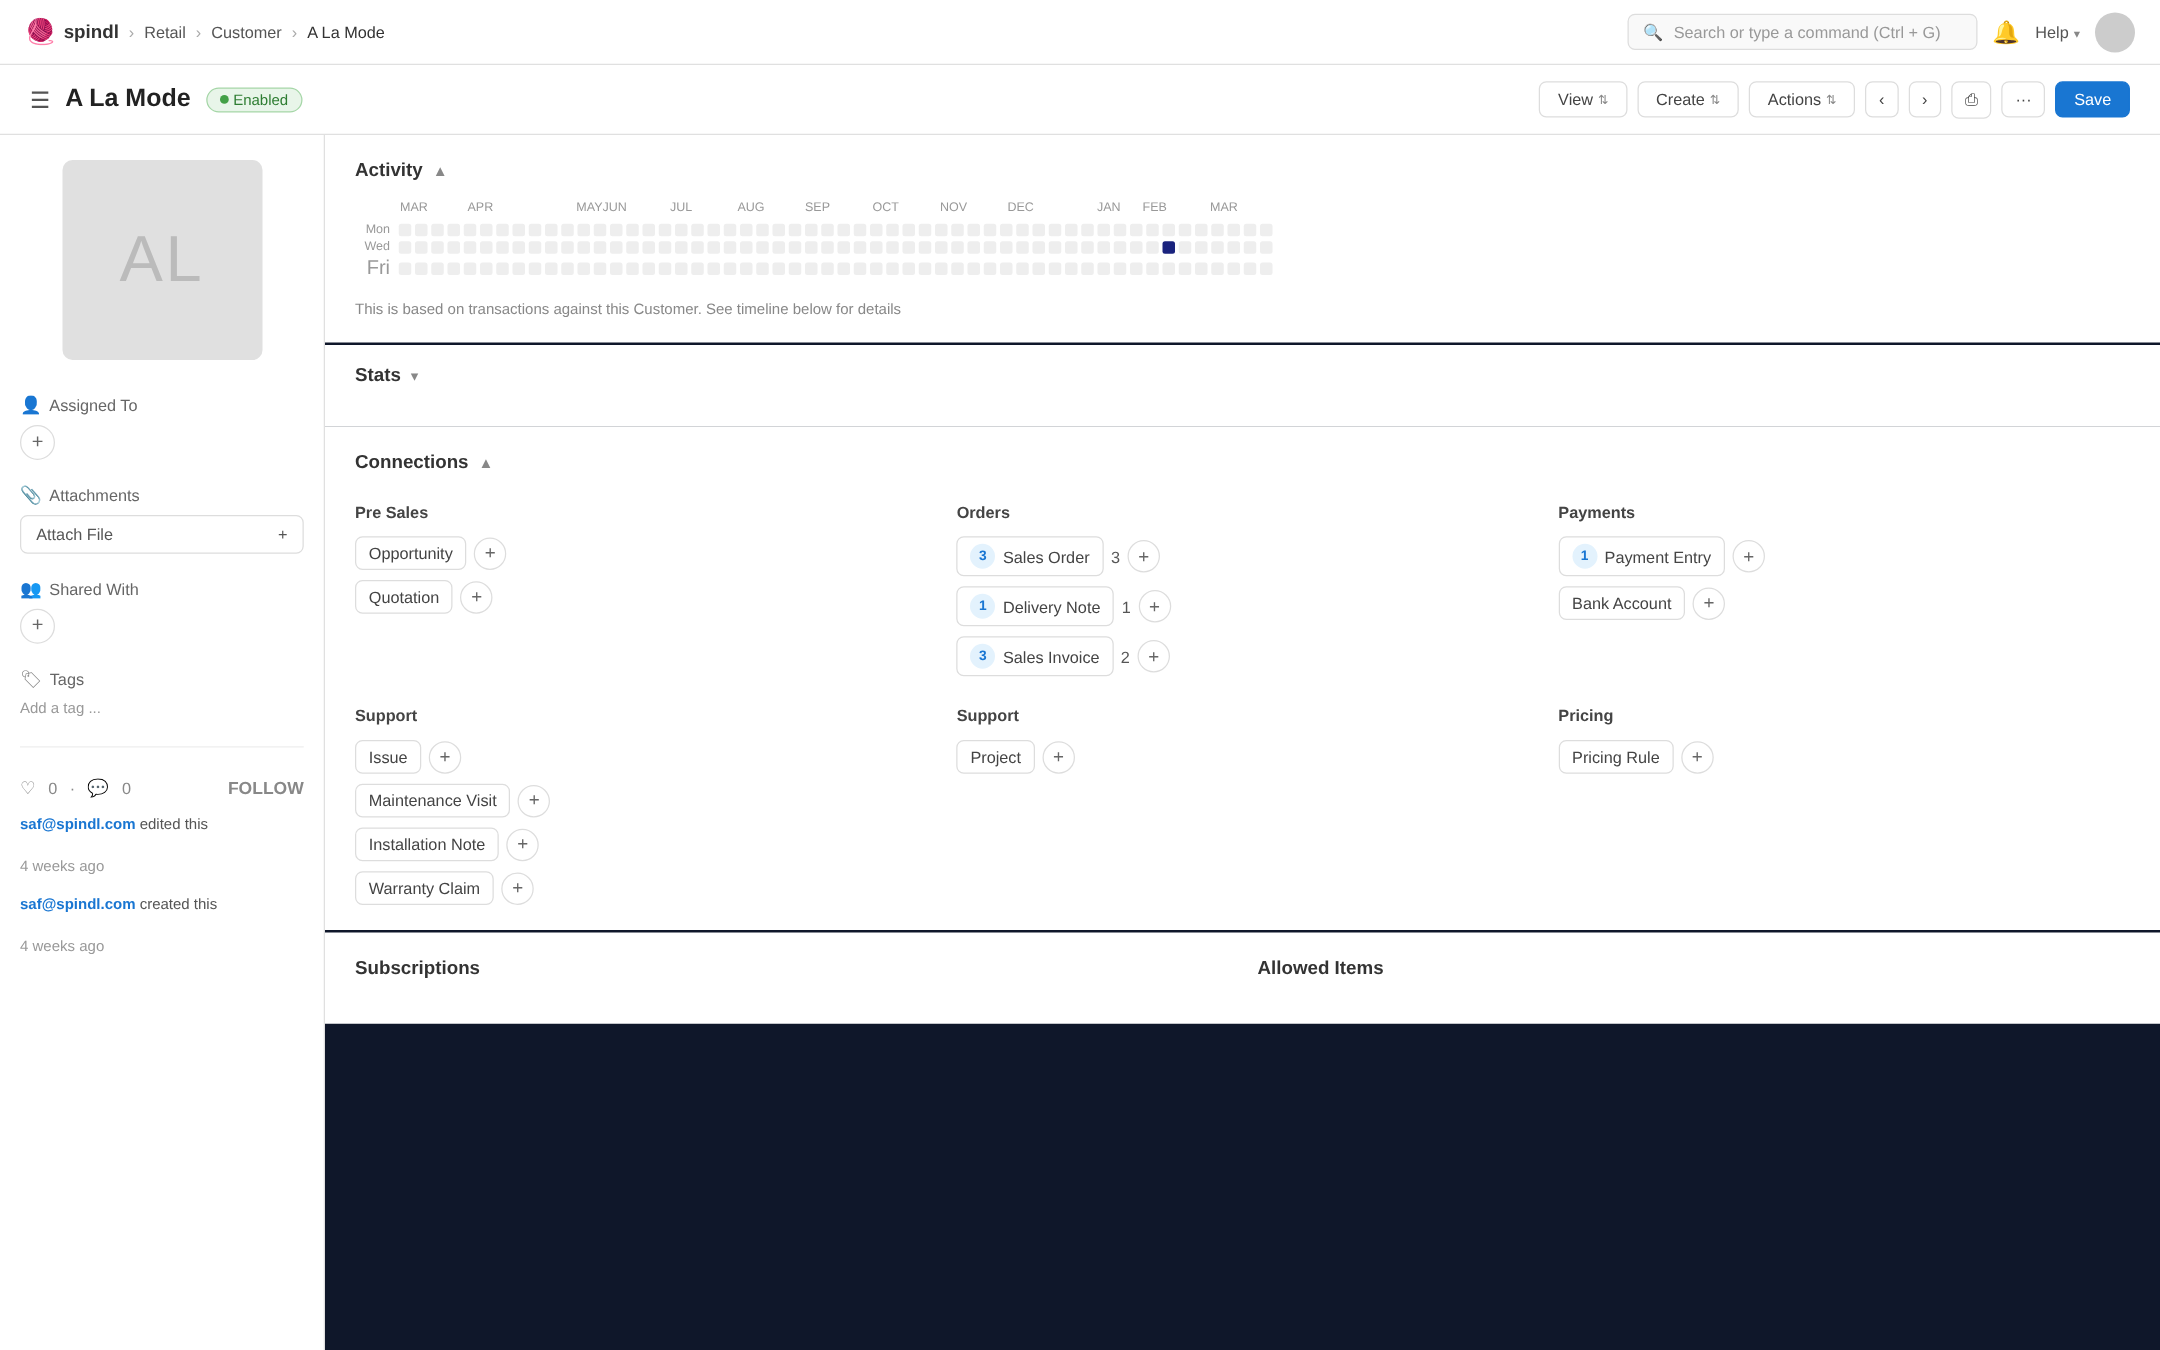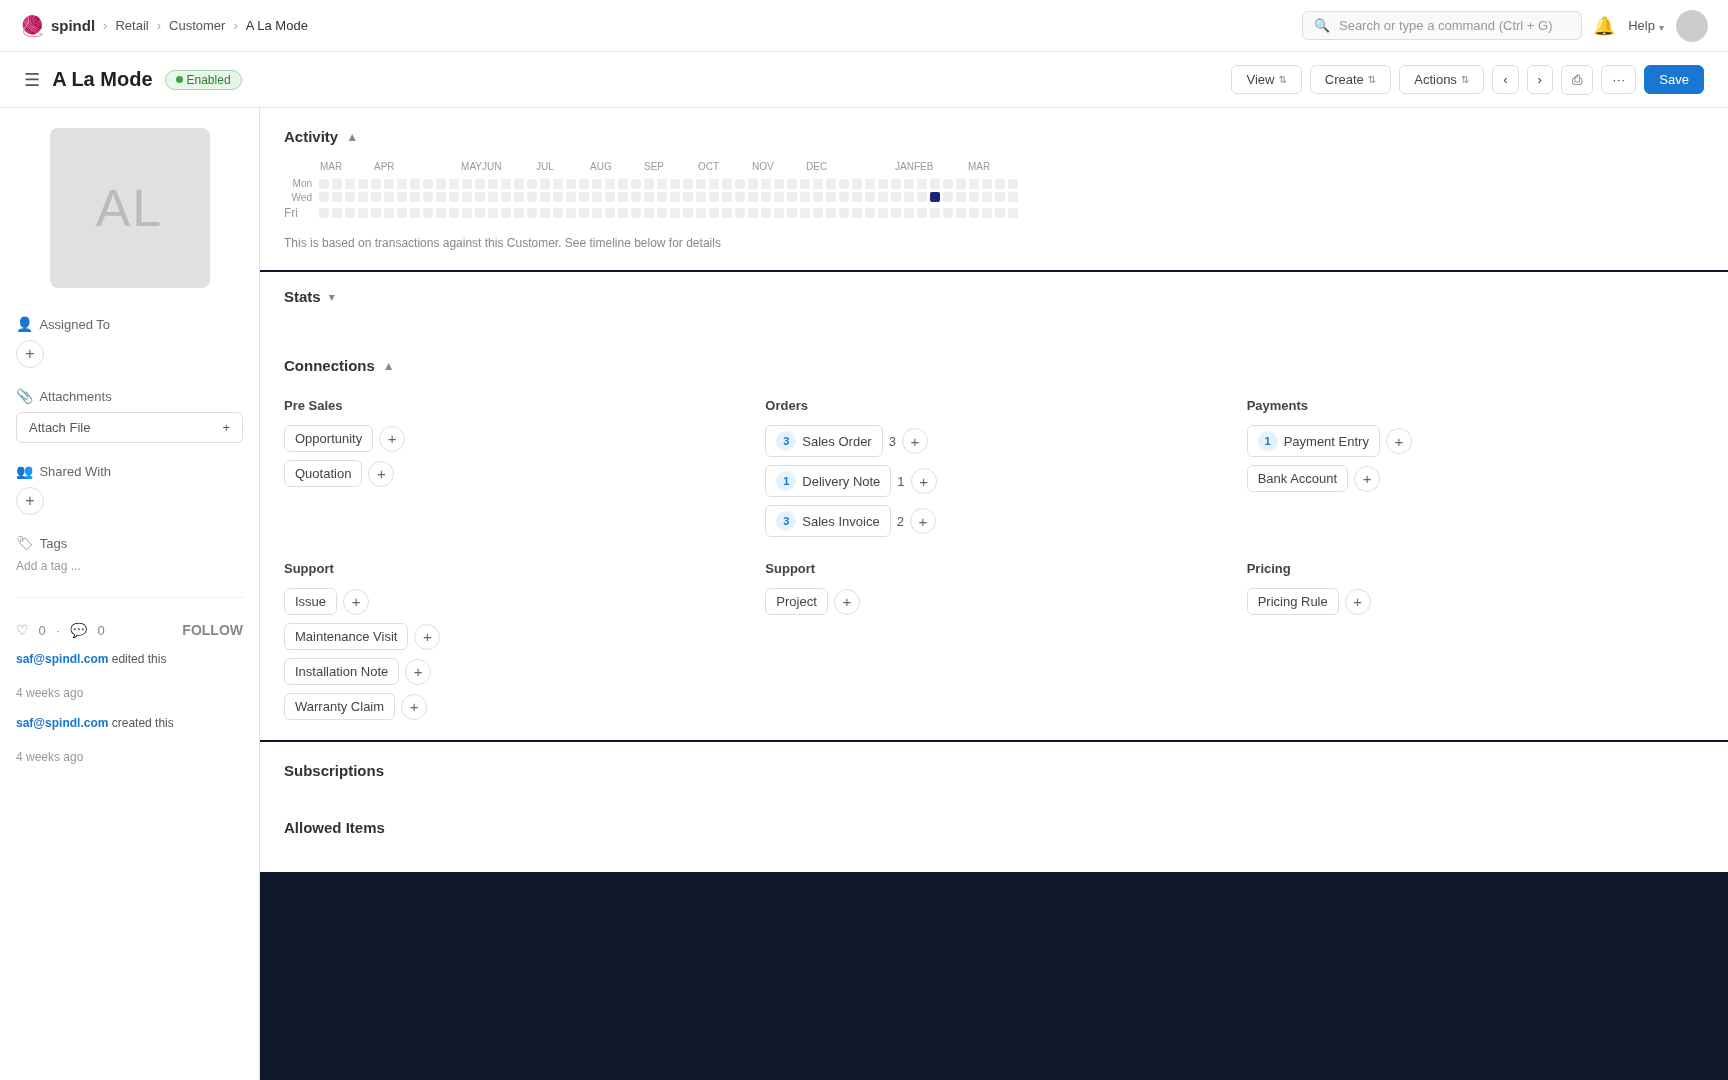--- a/index.html
+++ b/index.html
@@ -281,21 +281,21 @@
           <span style="font-size:10px;color:#999;width:54px;text-align:left;">MAR</span>
           <span style="font-size:10px;color:#999;width:54px;text-align:left;">APR</span>
           <span style="font-size:10px;color:#999;width:54px;text-align:right;">MAY</span>
           <span style="font-size:10px;color:#999;width:54px;text-align:left;">JUN</span>
           <span style="font-size:10px;color:#999;width:54px;text-align:left;">JUL</span>
           <span style="font-size:10px;color:#999;width:54px;text-align:left;">AUG</span>
           <span style="font-size:10px;color:#999;width:54px;text-align:left;">SEP</span>
           <span style="font-size:10px;color:#999;width:54px;text-align:left;">OCT</span>
           <span style="font-size:10px;color:#999;width:54px;text-align:left;">NOV</span>
           <span style="font-size:10px;color:#999;width:54px;text-align:left;">DEC</span>
-          <span style="font-size:10px;color:#999;width:54px;text-align:right;">JAN</span>
+          <span style="font-size:10px;color:#999;width:54px;text-align:center;">JAN</span>
           <span style="font-size:10px;color:#999;width:54px;text-align:left;">FEB</span>
           <span style="font-size:10px;color:#999;width:54px;text-align:left;">MAR</span>
         </div>
         <div id="heatmap" style="display:flex;flex-direction:column;gap:3px;">
 
         <div style="display: flex; align-items: center; gap: 3px;">
               <span style="font-size: 10px; color: rgb(153, 153, 153); width: 32px; text-align: right; padding-right: 4px;">Mon</span>
               <div style="width: 10px; height: 10px; border-radius: 2px; background: rgb(238, 238, 238); flex-shrink: 0;"></div>
               <div style="width: 10px; height: 10px; border-radius: 2px; background: rgb(238, 238, 238); flex-shrink: 0;"></div>
               <div style="width: 10px; height: 10px; border-radius: 2px; background: rgb(238, 238, 238); flex-shrink: 0;"></div>
@@ -344,21 +344,21 @@
               <div style="width: 10px; height: 10px; border-radius: 2px; background: rgb(238, 238, 238); flex-shrink: 0;"></div>
               <div style="width: 10px; height: 10px; border-radius: 2px; background: rgb(238, 238, 238); flex-shrink: 0;"></div>
               <div style="width: 10px; height: 10px; border-radius: 2px; background: rgb(238, 238, 238); flex-shrink: 0;"></div>
               <div style="width: 10px; height: 10px; border-radius: 2px; background: rgb(238, 238, 238); flex-shrink: 0;"></div>
               <div style="width: 10px; height: 10px; border-radius: 2px; background: rgb(238, 238, 238); flex-shrink: 0;"></div>
               <div style="width: 10px; height: 10px; border-radius: 2px; background: rgb(238, 238, 238); flex-shrink: 0;"></div>
               <div style="width: 10px; height: 10px; border-radius: 2px; background: rgb(238, 238, 238); flex-shrink: 0;"></div>
               <div style="width: 10px; height: 10px; border-radius: 2px; background: rgb(238, 238, 238); flex-shrink: 0;"></div>
               <div style="width: 10px; height: 10px; border-radius: 2px; background: rgb(238, 238, 238); flex-shrink: 0;"></div>
             </div>
-            <div style="display: flex; gap: 3px;">
+            <div style="display: flex; align-items: center; gap: 3px;">
               <span style="font-size: 10px; color: rgb(153, 153, 153); width: 32px; text-align: right; padding-right: 4px;">Wed</span>
               <div style="width: 10px; height: 10px; border-radius: 2px; background: rgb(238, 238, 238); flex-shrink: 0;"></div>
               <div style="width: 10px; height: 10px; border-radius: 2px; background: rgb(238, 238, 238); flex-shrink: 0;"></div>
               <div style="width: 10px; height: 10px; border-radius: 2px; background: rgb(238, 238, 238); flex-shrink: 0;"></div>
               <div style="width: 10px; height: 10px; border-radius: 2px; background: rgb(238, 238, 238); flex-shrink: 0;"></div>
               <div style="width: 10px; height: 10px; border-radius: 2px; background: rgb(238, 238, 238); flex-shrink: 0;"></div>
               <div style="width: 10px; height: 10px; border-radius: 2px; background: rgb(238, 238, 238); flex-shrink: 0;"></div>
               <div style="width: 10px; height: 10px; border-radius: 2px; background: rgb(238, 238, 238); flex-shrink: 0;"></div>
               <div style="width: 10px; height: 10px; border-radius: 2px; background: rgb(238, 238, 238); flex-shrink: 0;"></div>
               <div style="width: 10px; height: 10px; border-radius: 2px; background: rgb(238, 238, 238); flex-shrink: 0;"></div>
@@ -402,21 +402,21 @@
               <div style="width: 10px; height: 10px; border-radius: 2px; background: rgb(238, 238, 238); flex-shrink: 0;"></div>
               <div style="width: 10px; height: 10px; border-radius: 2px; background: rgb(26, 35, 126); flex-shrink: 0;"></div>
               <div style="width: 10px; height: 10px; border-radius: 2px; background: rgb(238, 238, 238); flex-shrink: 0;"></div>
               <div style="width: 10px; height: 10px; border-radius: 2px; background: rgb(238, 238, 238); flex-shrink: 0;"></div>
               <div style="width: 10px; height: 10px; border-radius: 2px; background: rgb(238, 238, 238); flex-shrink: 0;"></div>
               <div style="width: 10px; height: 10px; border-radius: 2px; background: rgb(238, 238, 238); flex-shrink: 0;"></div>
               <div style="width: 10px; height: 10px; border-radius: 2px; background: rgb(238, 238, 238); flex-shrink: 0;"></div>
               <div style="width: 10px; height: 10px; border-radius: 2px; background: rgb(238, 238, 238); flex-shrink: 0;"></div>
             </div>
             <div style="display: flex; align-items: center; gap: 3px;">
-              <span style="font-size: 12px; color: rgb(153, 153, 153); width: 32px; text-align: left; padding-right: 4px;">Fri</span>
+              <span style="font-size: 16px; color: rgb(153, 153, 153); width: 32px; text-align: right; padding-right: 4px;">Fri</span>
               <div style="width: 10px; height: 10px; border-radius: 2px; background: rgb(238, 238, 238); flex-shrink: 0;"></div>
               <div style="width: 10px; height: 10px; border-radius: 2px; background: rgb(238, 238, 238); flex-shrink: 0;"></div>
               <div style="width: 10px; height: 10px; border-radius: 2px; background: rgb(238, 238, 238); flex-shrink: 0;"></div>
               <div style="width: 10px; height: 10px; border-radius: 2px; background: rgb(238, 238, 238); flex-shrink: 0;"></div>
               <div style="width: 10px; height: 10px; border-radius: 2px; background: rgb(238, 238, 238); flex-shrink: 0;"></div>
               <div style="width: 10px; height: 10px; border-radius: 2px; background: rgb(238, 238, 238); flex-shrink: 0;"></div>
               <div style="width: 10px; height: 10px; border-radius: 2px; background: rgb(238, 238, 238); flex-shrink: 0;"></div>
               <div style="width: 10px; height: 10px; border-radius: 2px; background: rgb(238, 238, 238); flex-shrink: 0;"></div>
               <div style="width: 10px; height: 10px; border-radius: 2px; background: rgb(238, 238, 238); flex-shrink: 0;"></div>
               <div style="width: 10px; height: 10px; border-radius: 2px; background: rgb(238, 238, 238); flex-shrink: 0;"></div>
@@ -603,21 +603,21 @@
                 <span>Pricing Rule</span>
               </div>
               <button class="conn-add">+</button>
             </div>
           </div>
         </div>
 
       </div>
     </div>
 
-    <div class="section" style="display:grid;grid-template-columns:1fr;gap:24px;">
+    <div class="section" style="display:grid;grid-template-columns:1fr 1fr;gap:24px;">
       <div>
         <div class="section-header">
           <span class="section-title">Subscriptions</span>
         </div>
       </div>
       <div>
         <div class="section-header">
           <span class="section-title">Allowed Items</span>
         </div>
       </div>

